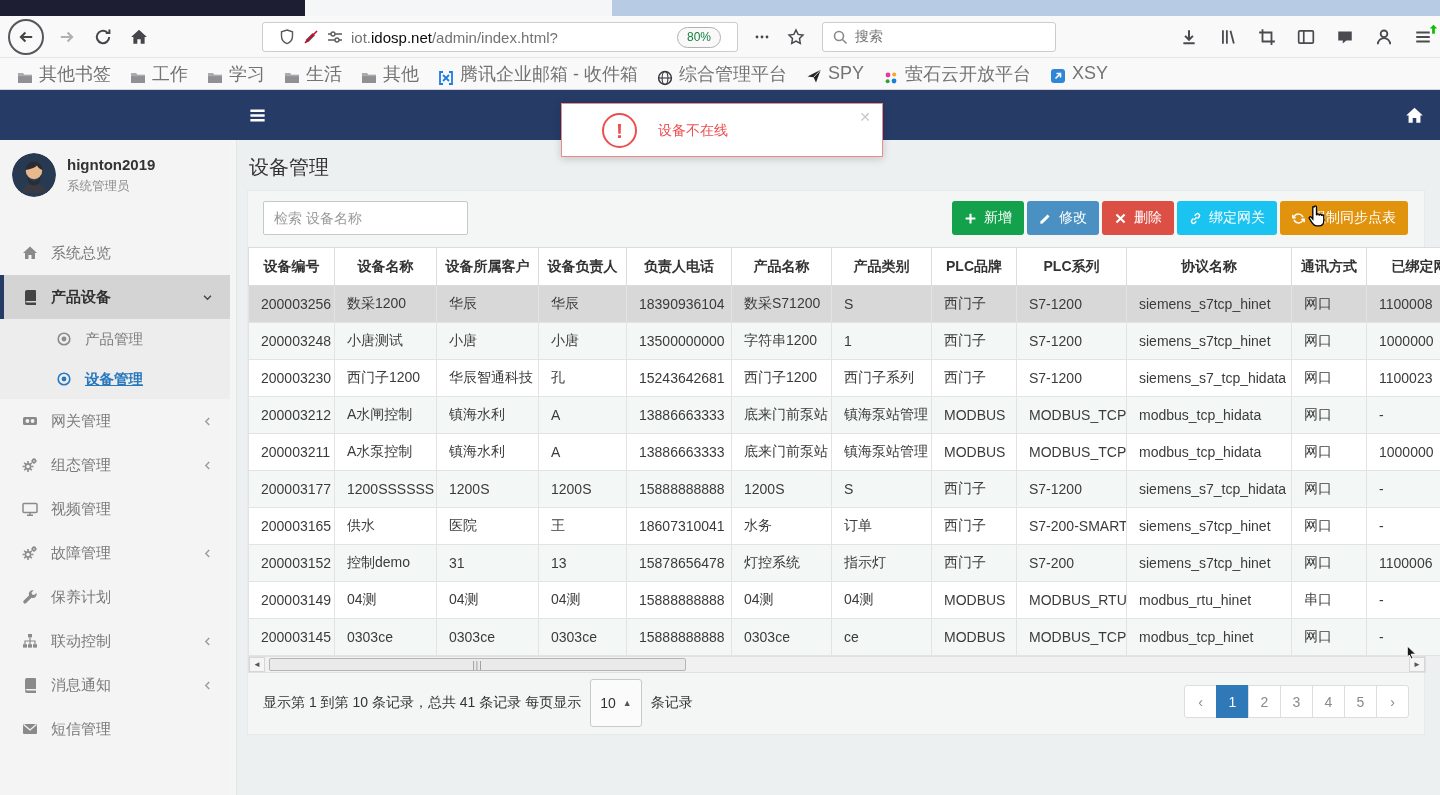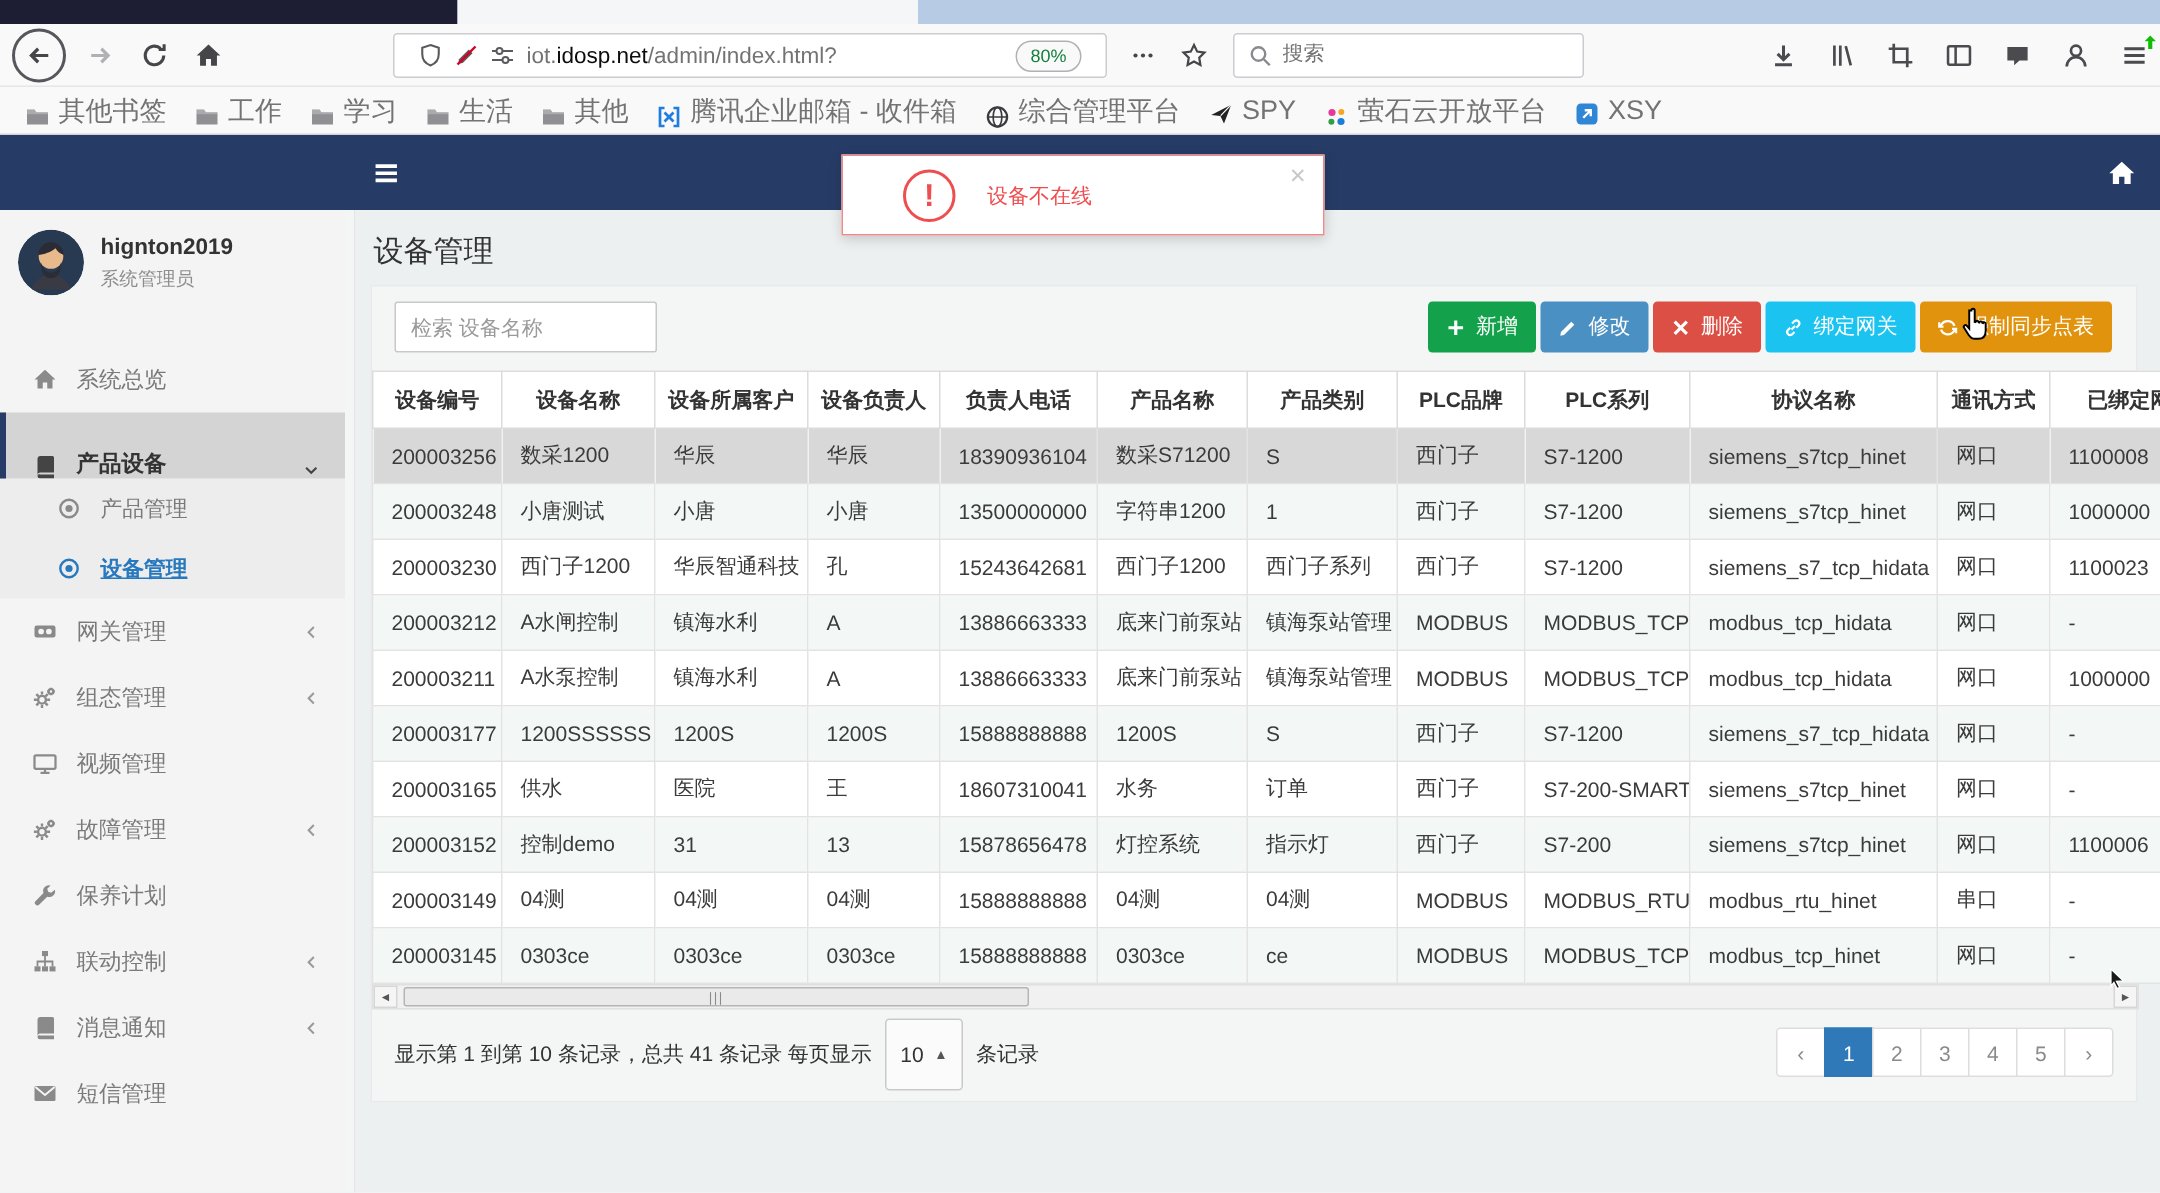--- a/index.html
+++ b/index.html
@@ -63,32 +63,32 @@
   .user-name { font-size:15px; font-weight:bold; color:#333; }
   .user-role { font-size:12.5px; color:#8d8d8d; margin-top:5px; }
   .side-btns { display:flex; padding:10px 20px 12px; gap:28px; }
   .btn-cpwd { width:84px; height:30px; background:#0FB3E4; color:#fff; border:none; font-size:14px; font-family:inherit; cursor:pointer; }
   .btn-logout { width:80px; height:30px; background:#f2f2f2; border:1px solid #c9c9c9; color:#333; font-size:14px; font-family:inherit; cursor:pointer; }
 
   .menu { margin-top:26px; }
   .menu-item { position:relative; height:44px; display:flex; align-items:center; gap:13px; padding-left:22px; font-size:15px; color:#7a7a7a; cursor:pointer; }
   .menu-item .icon { color:#8a8a8a; }
   .menu-item .chev { position:absolute; right:17px; width:11px; height:11px; color:#9a9a9a; }
-  .menu-item.active { background:#d4d4d4; border-left:4px solid #263C66; padding-left:18px; color:#333; font-weight:bold;align-items:flex-end; }
+  .menu-item.active { background:#d4d4d4; border-left:4px solid #263C66; padding-left:18px; color:#333; font-weight:bold; }
   .menu-item.active .icon { color:#444; }
   .submenu { background:#ededee; }
-  .submenu .menu-item { height:40px; padding-left:38px; font-size:14.5px; }
+  .submenu .menu-item { height:40px; padding-left:56px; font-size:14.5px; }
   .submenu .menu-item.sub-active { color:#2878BE; text-decoration:underline; font-weight:bold; }
   .submenu .menu-item.sub-active .icon { color:#2878BE; }
 
   
   .content { position:absolute; left:237px; top:140px; width:1203px; height:655px; background:#edf0f1; overflow:hidden; }
   .page-title { position:absolute; left:12px; top:14px; font-size:20px; color:#333; }
   .panel { position:absolute; left:10px; top:50px; width:1178px; height:545px; background:#f4f6f6; border:1px solid #e7eaea; }
-  .search-input { position:absolute; left:15px; top:10px; width:175px; height:34px; border:1px solid #c8c8c8; border-radius:2px;
+  .search-input { position:absolute; left:15px; top:10px; width:205px; height:34px; border:1px solid #c8c8c8; border-radius:2px;
                   padding:0 10px; font-size:14px; font-family:inherit; color:#333; background:#fff; outline:none; }
   .search-input::placeholder { color:#9a9a9a; }
   .actions { position:absolute; right:16px; top:10px; display:flex; gap:3px; }
   .action-btn { height:34px; padding:0 12px; border:none; border-radius:3px; color:#fff; font-size:14px; font-family:inherit;
                 display:flex; align-items:center; gap:7px; cursor:pointer; }
   .action-btn .icon { width:13px; height:13px; color:#fff; }
 
   .table-wrap { position:absolute; left:0; top:56px; width:1238px; }
   table { border-collapse:collapse; table-layout:fixed; width:1238px; background:#fff; font-size:14px; }
   th { height:38px; border:1px solid #dcdcdc; background:#fff; font-weight:bold; text-align:center; padding:0 6px;

